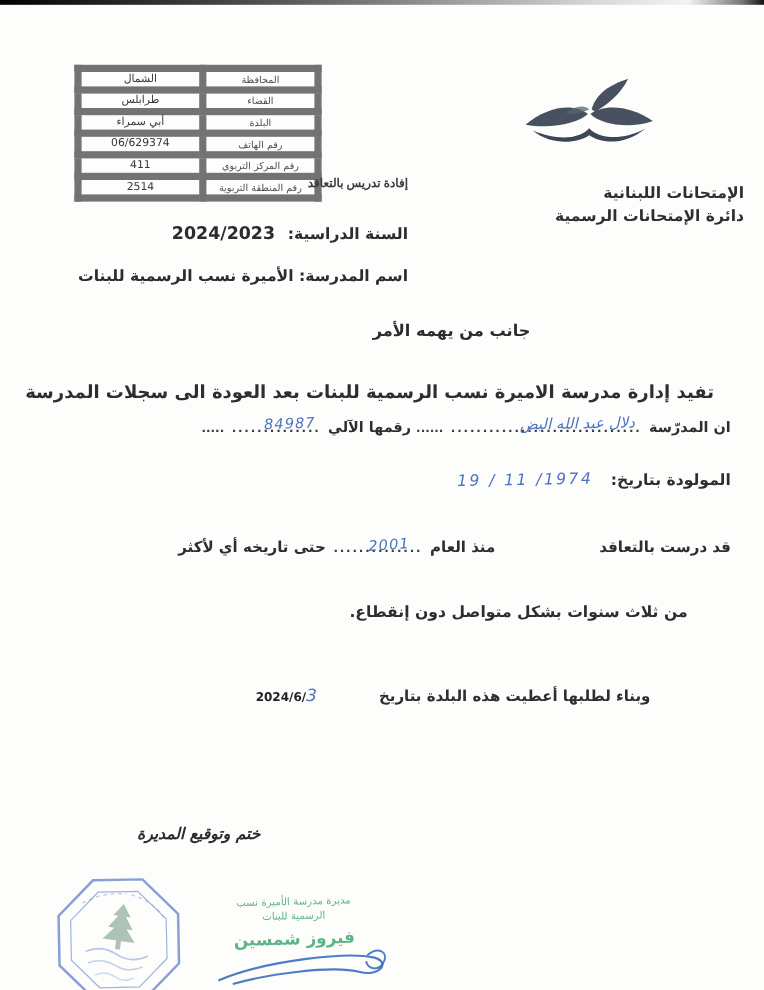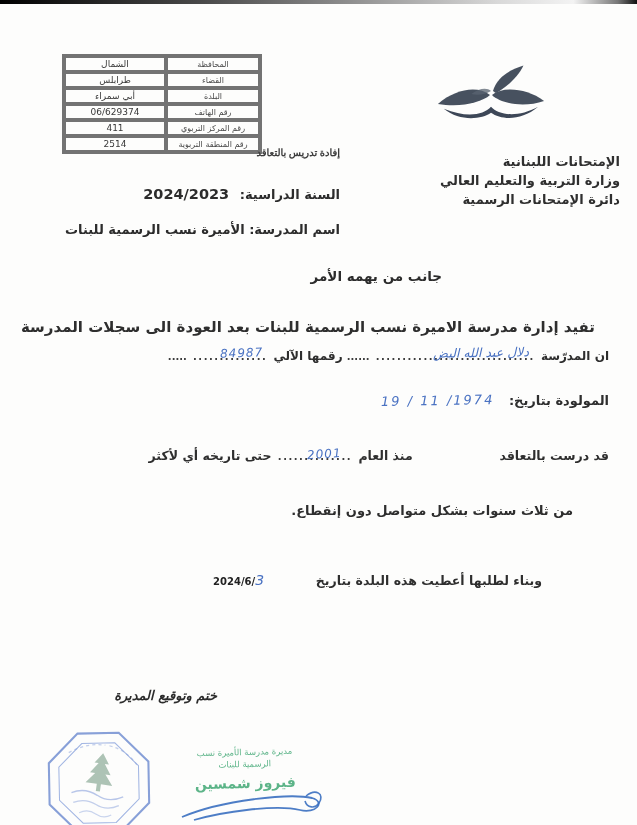--- a/index.html
+++ b/index.html
@@ -11,21 +11,21 @@
   .scan-edge{
     position:absolute;top:0;left:0;width:637px;height:4px;
     background:linear-gradient(90deg,#000 0%,#181818 10%,#4a4a4a 32%,#8f8f8f 55%,#d8d8d8 78%,#f3f3f3 90%,#777 97%,#111 100%);
   }
   
   .info-table{
     position:absolute;left:62px;top:54px;border-collapse:collapse;
     direction:rtl;
   }
   .info-table td{
-    border:4px solid #737373;height:12px;padding:0 3px;
+    border:6px solid #737373;height:12px;padding:0 3px;
     font-size:8px;color:#4a4a4a;text-align:center;vertical-align:middle;
     line-height:11px;white-space:nowrap;
   }
   .info-table td.lbl{width:84px;}
   .info-table td.val{width:92px;font-size:9px;color:#383838;}
   .num{direction:ltr;unicode-bidi:embed;}
   
   .logo{position:absolute;left:432px;top:64px;width:118px;height:66px;}
   .ministry{
     position:absolute;right:17px;top:152px;text-align:right;
@@ -121,21 +121,20 @@
       <path d="M6,40 C24,25 46,21 59,31 C50,39 28,44 6,40 Z" fill="#47515f"></path>
       <path d="M114,37 C96,24 72,22 61,31 C70,40 94,44 114,37 Z" fill="#47515f"></path>
       <path d="M12,45 C34,54 52,52 60,43 C68,52 88,54 108,43 C90,58 70,56 60,49 C50,56 28,58 12,45 Z" fill="#3d4757"></path>
       <path d="M62,27 C66,13 78,6 93,1 C87,14 74,24 65,29 Z" fill="#47515f"></path>
       <path d="M40,30 C48,24 56,23 60,27 C55,30 47,32 40,30 Z" fill="#5a6472" opacity="0.75"></path>
     </svg>
   </div>
 
   <div class="ministry">
     <div>الإمتحانات اللبنانية</div>
-    <div>وزارة التربية والتعليم العالي</div>
     <div>دائرة الإمتحانات الرسمية</div>
   </div>
 
   <div class="cert">
     <div class="t1">إفادة تدريس بالتعاقد</div>
     <div class="t2">
       <span>السنة الدراسية:</span>
       <span class="big num">2024/2023</span>
     </div>
     <div class="t3">

